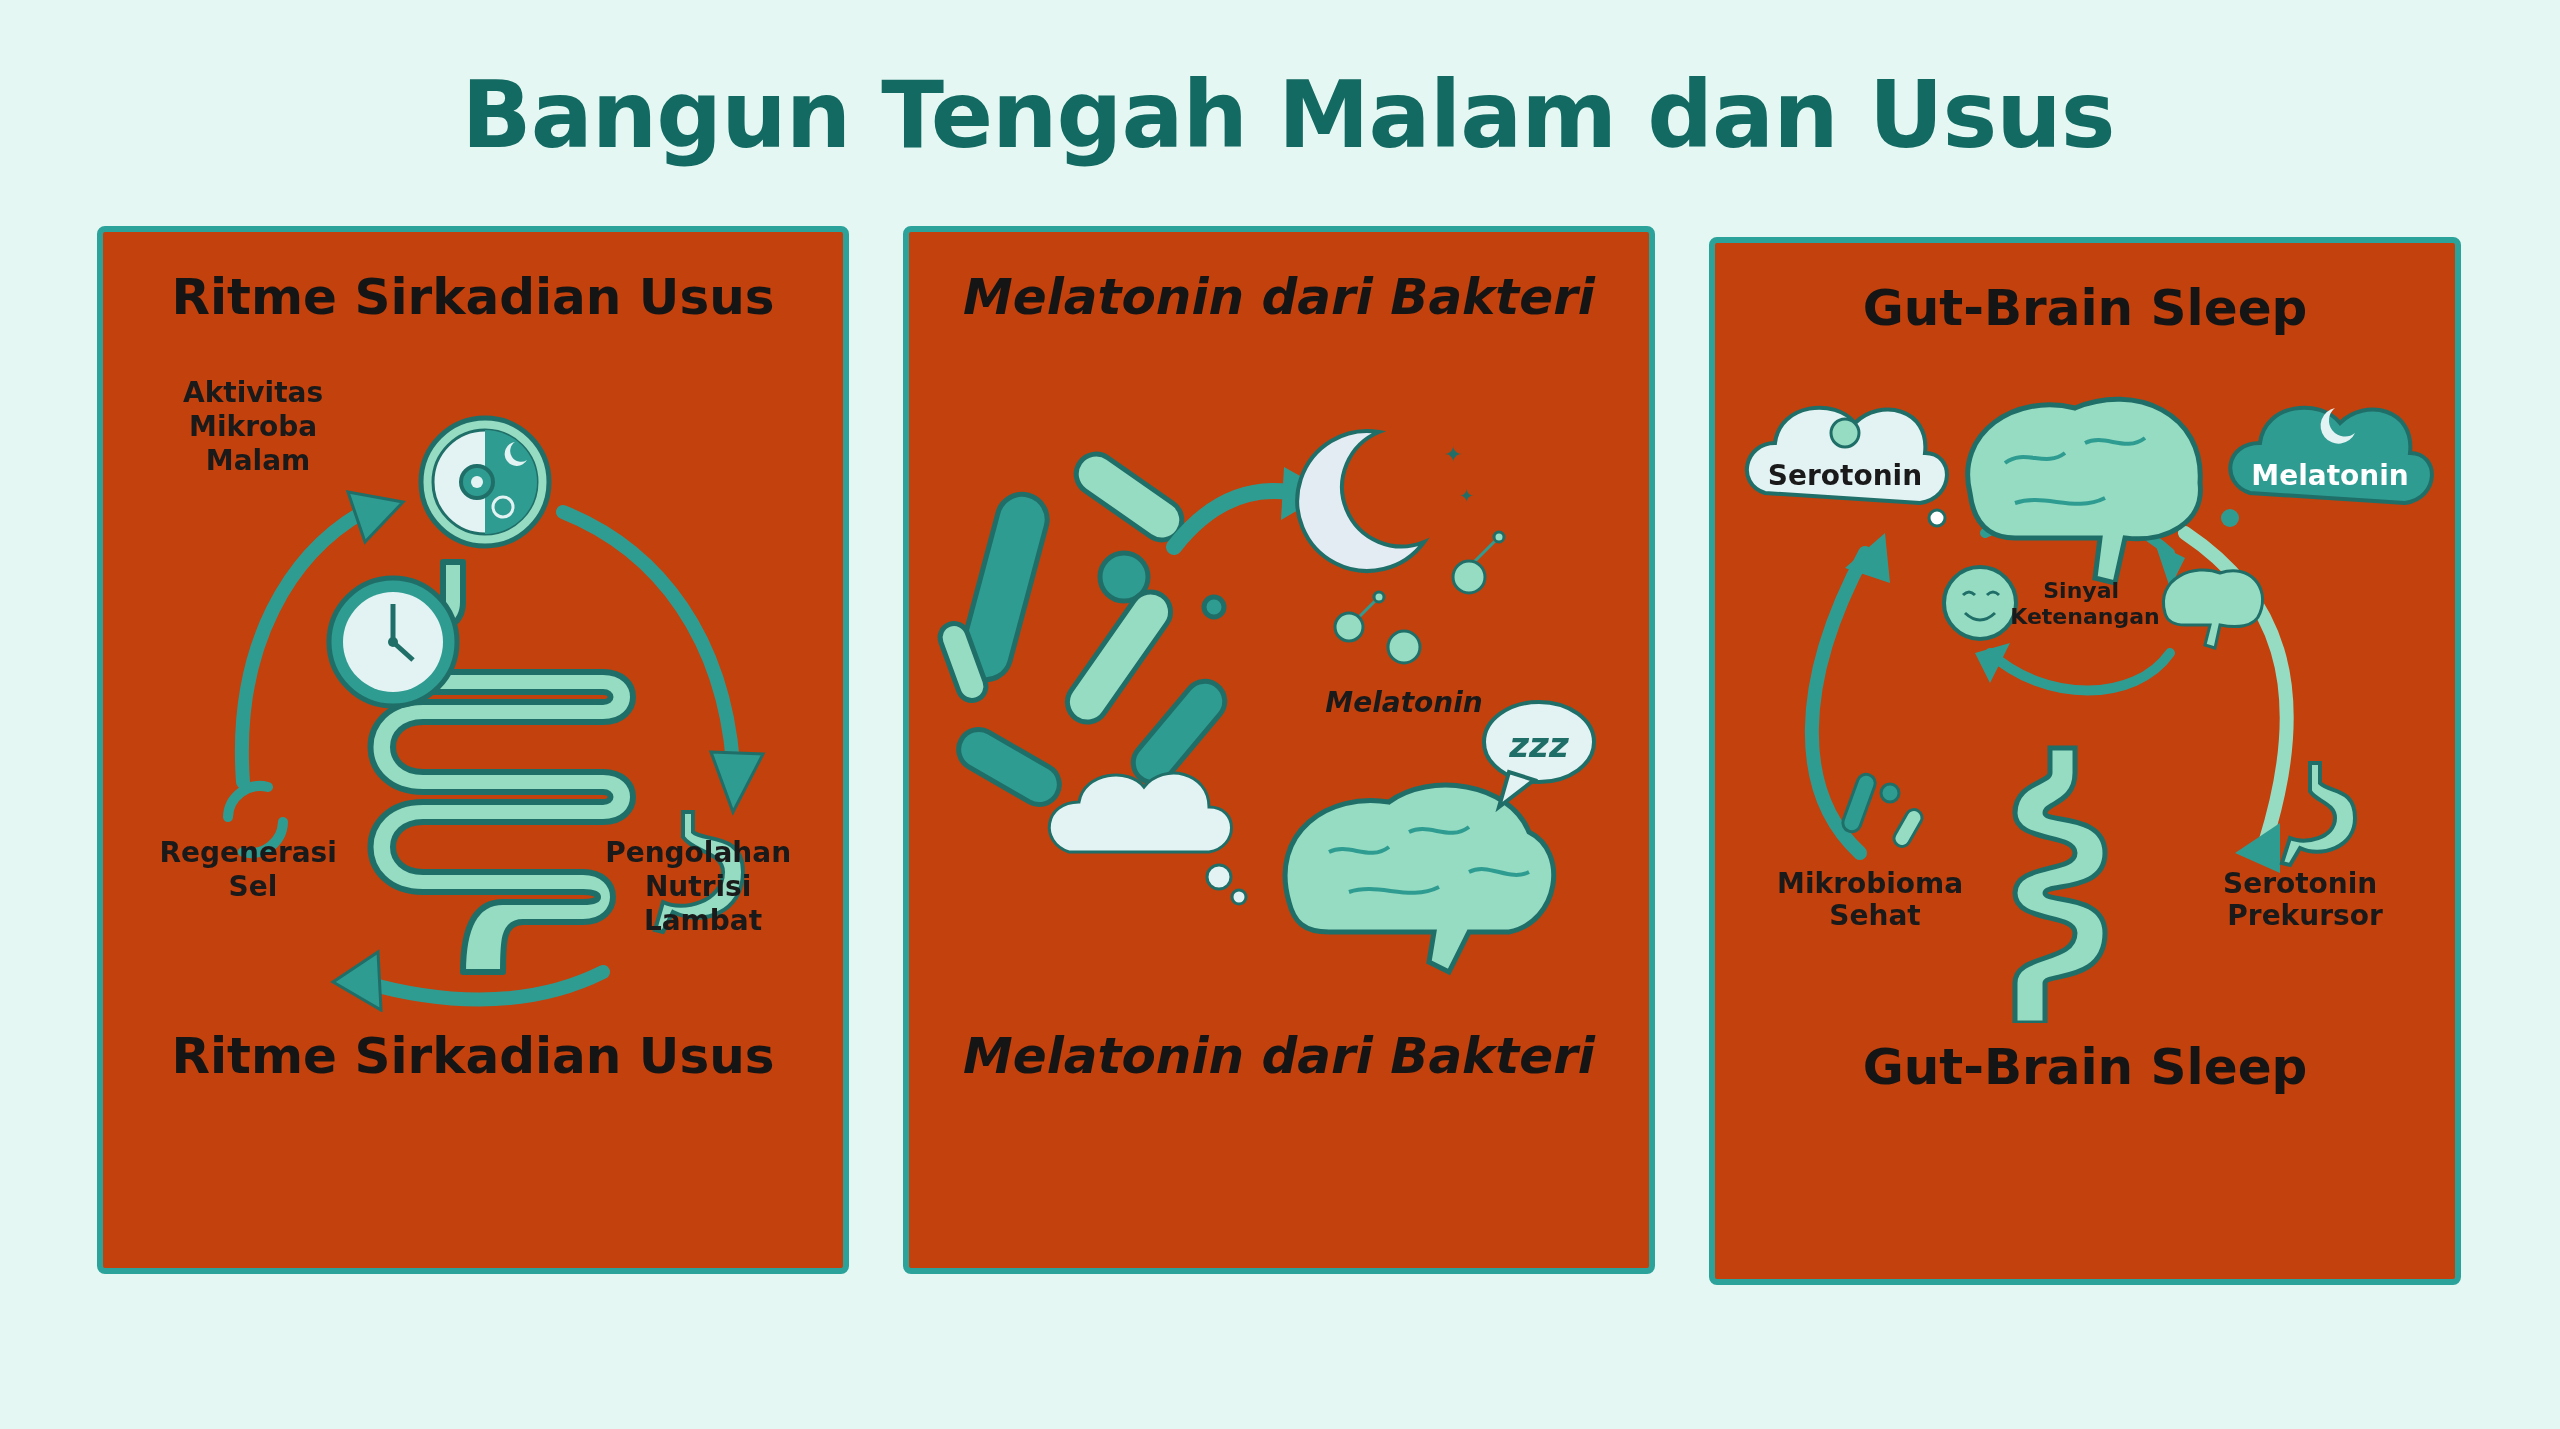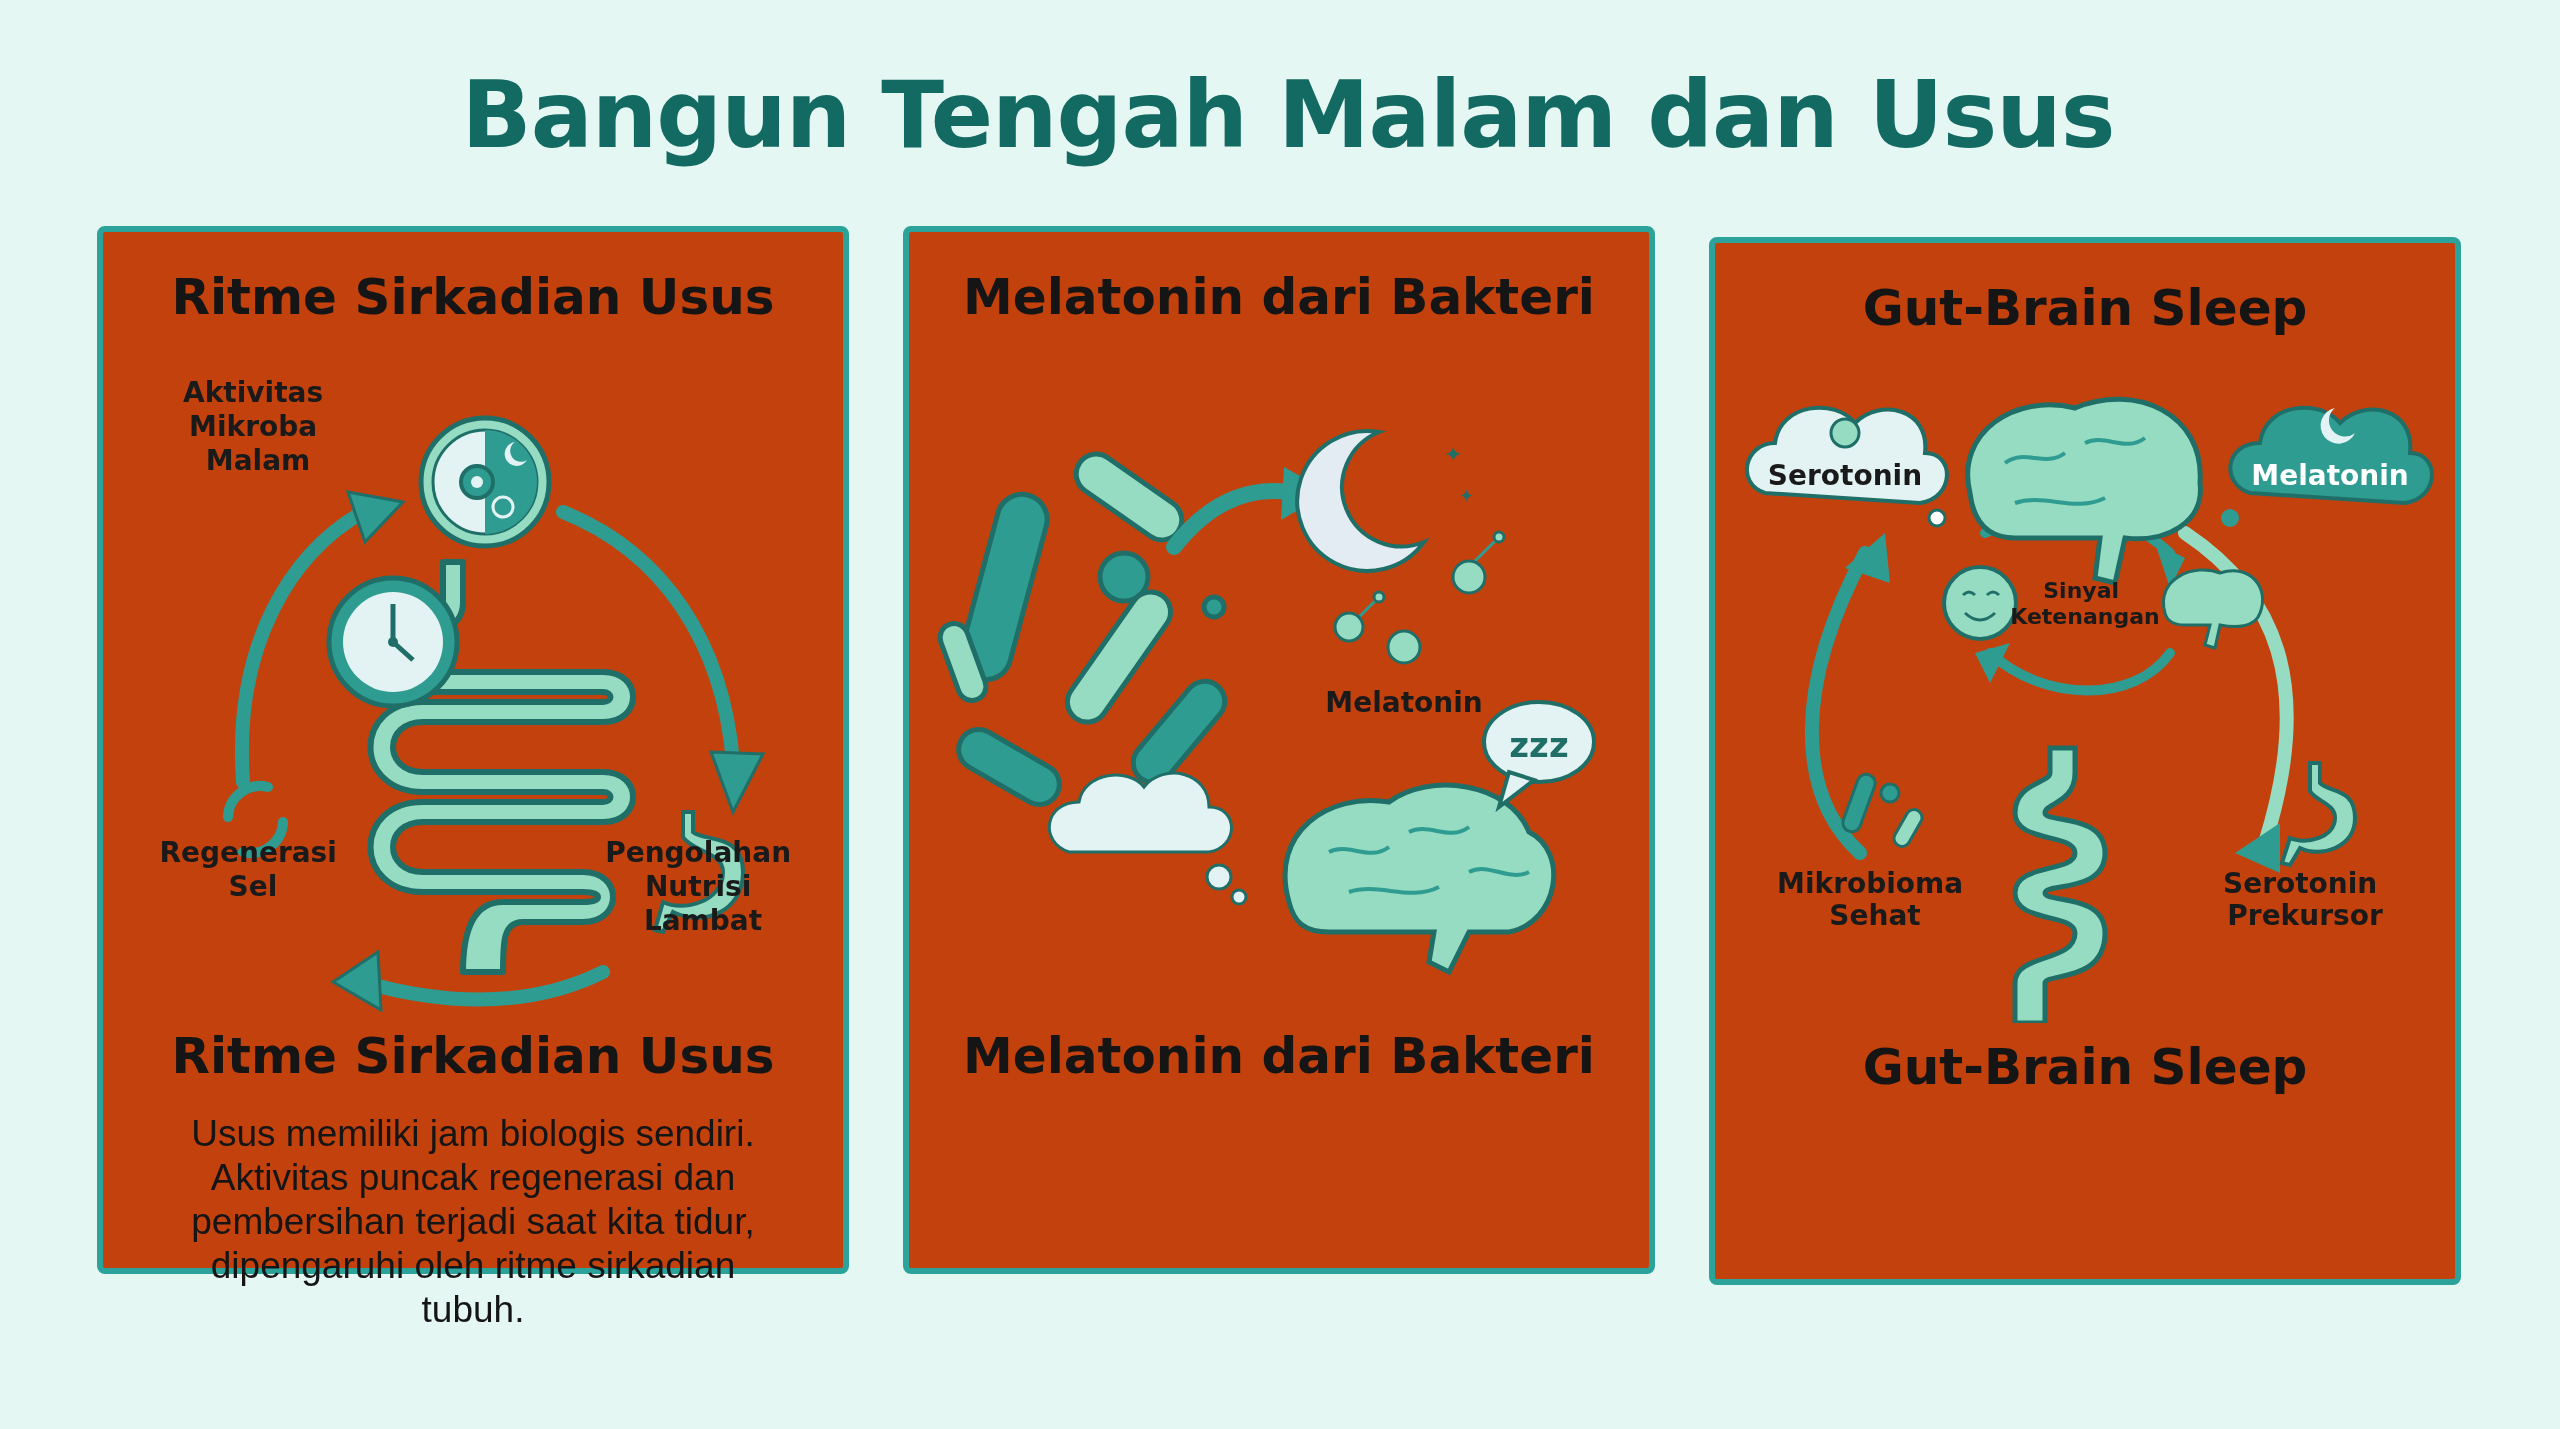--- a/index.html
+++ b/index.html
@@ -99,28 +99,23 @@
       <tspan x="150" dy="34">Sel</tspan>
     </text>
     <text class="lbl" font-size="28" text-anchor="middle" x="600" y="520">
       <tspan x="600" dy="0">Pengolahan</tspan>
       <tspan x="600" dy="34">Nutrisi</tspan>
       <tspan x="600" dy="34">Lambat</tspan>
     </text>
   </svg>
 
   <div class="card-sub">Ritme Sirkadian Usus</div>
-  <div class="card-body">Usus memiliki jam biologis sendiri.
-Aktivitas puncak regenerasi dan
-pembersihan terjadi saat kita tidur,
-dipengaruhi oleh ritme sirkadian
-tubuh.</div>
 </div>
 
-<div class="card" style="left:903px;">
+<div class="card" style="left:903px;font-style:italic;">
   <div class="card-head">Melatonin dari Bakteri</div>
 
   <svg class="illus" viewBox="0 0 740 670">
 
     <g stroke="#1f6f68" stroke-width="5">
       <rect x="70" y="150" width="50" height="190" rx="25" fill="#2f9c92" transform="rotate(15 95 245)"></rect>
       <rect x="200" y="95" width="40" height="120" rx="20" fill="#96dcc2" transform="rotate(-55 220 155)"></rect>
       <circle cx="215" cy="235" r="24" fill="#2f9c92"></circle>
       <circle cx="305" cy="265" r="10" fill="#2f9c92"></circle>
       <rect x="190" y="240" width="40" height="150" rx="20" fill="#96dcc2" transform="rotate(35 210 315)"></rect>

